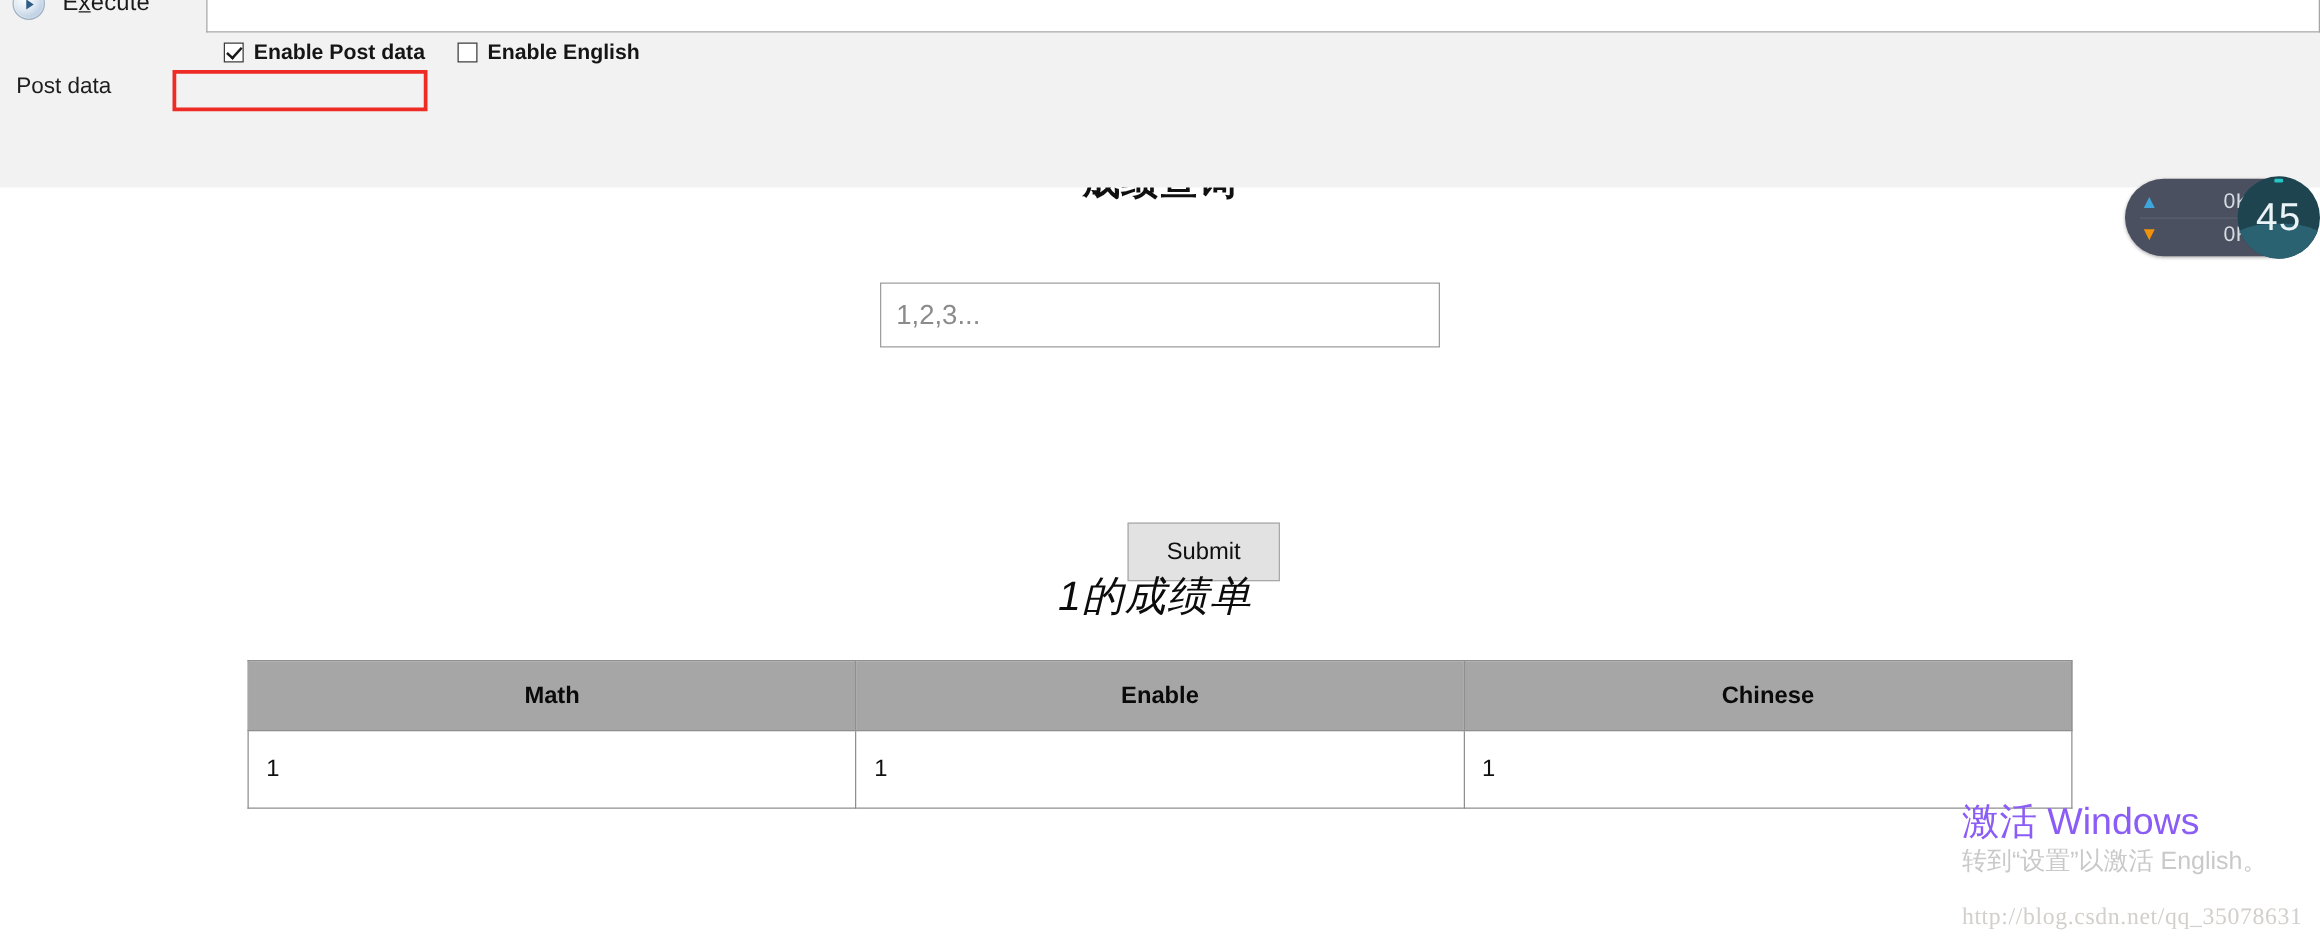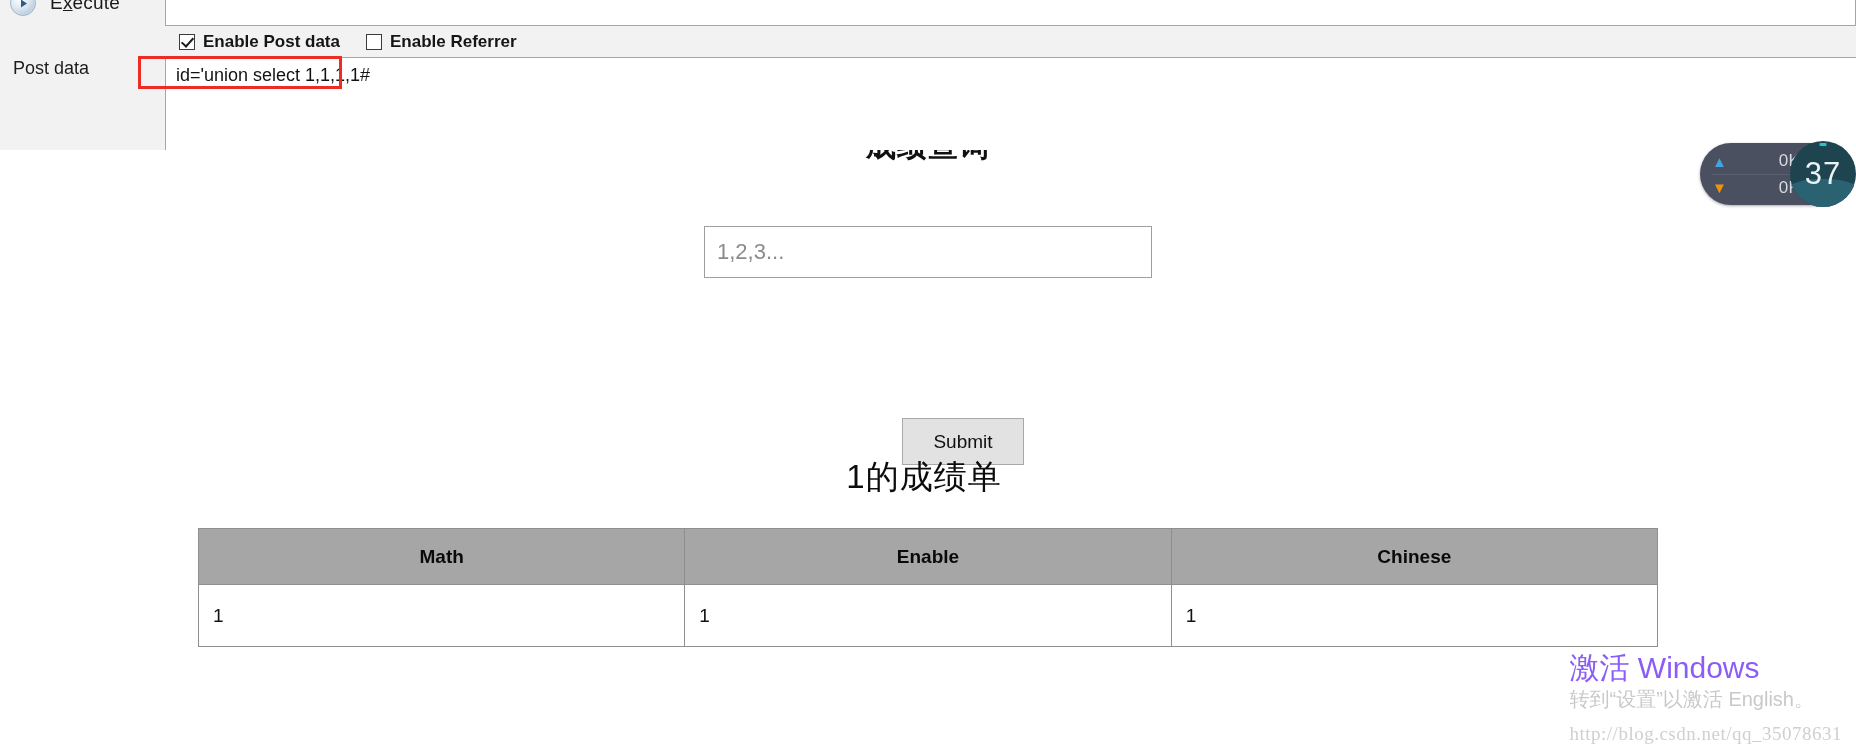--- a/index.html
+++ b/index.html
@@ -131,20 +131,21 @@
     font-size: 19px; color: #101010;
     font-family: "Liberation Sans", sans-serif;
     cursor: pointer;
     margin-left: 35px;
   }
 
   .report-title {
     position: absolute; left: 0; right: 8px; top: 305px;
     font-size: 33px; font-weight: normal; color: #0c0c0c;
     letter-spacing: 1px;
+    font-style: italic;
   }
 
   .grades-table {
     position: absolute; left: 198px; top: 378px;
     width: 1460px;
     border-collapse: collapse;
     table-layout: fixed;
   }
   .grades-table th {
     background: #a6a6a6;
@@ -170,21 +171,21 @@
     text-align: left;
     color: #c3c3c3;
     pointer-events: none;
     user-select: none;
     z-index: 15;
   }
   .wm-line1 { font-size: 30px; line-height: 1.15; color: #8b5cf6; }
   .wm-line2 { font-size: 20px; line-height: 1.4; color: #c9c9c9; }
   .wm-url {
     font-family: "Liberation Serif", serif;
-    font-size: 19px; color: #d2cfcc; letter-spacing: .5px; margin-top: 10px;
+    font-size: 19px; color: #d2cfcc; letter-spacing: .5px; margin-top: 20px;
   }
 
   
   .netwidget {
     position: absolute; right: 0px; top: 143px;
     height: 62px; width: 156px;
     z-index: 40;
     pointer-events: none;
   }
   .net-pill {
@@ -251,25 +252,24 @@
     <div class="tool-right">
       <div class="url-field"></div>
 
       <div class="checkbox-bar">
         <label class="cbx-item">
           <span class="cbx checked"></span>
           <span class="cbx-label">Enable Post data</span>
         </label>
         <label class="cbx-item">
           <span class="cbx"></span>
-          <span class="cbx-label">Enable Referrer</span>
+          <span class="cbx-label">Enable English</span>
         </label>
       </div>
 
-      <div class="postdata-area">id='union select 1,1,1,1#</div>
     </div>
 
     <div class="redbox"></div>
   </div>
 
   <div class="page">
 
     <div class="page-title">成绩查询</div>
 
     <input class="query-input" type="text" placeholder="1,2,3..." style="">
@@ -308,17 +308,17 @@
       <span class="net-arrow up">▲</span>
       <span class="net-val">0K/s</span>
     </div>
     <div class="net-row down">
       <span class="net-arrow down">▼</span>
       <span class="net-val">0K/s</span>
     </div>
     <div class="net-circle">
       <span class="tick"></span>
       <span class="wave"></span>
-      <span class="num">37</span>
+      <span class="num">45</span>
     </div>
   </div>
 
 </div>
 
 </body></html>

